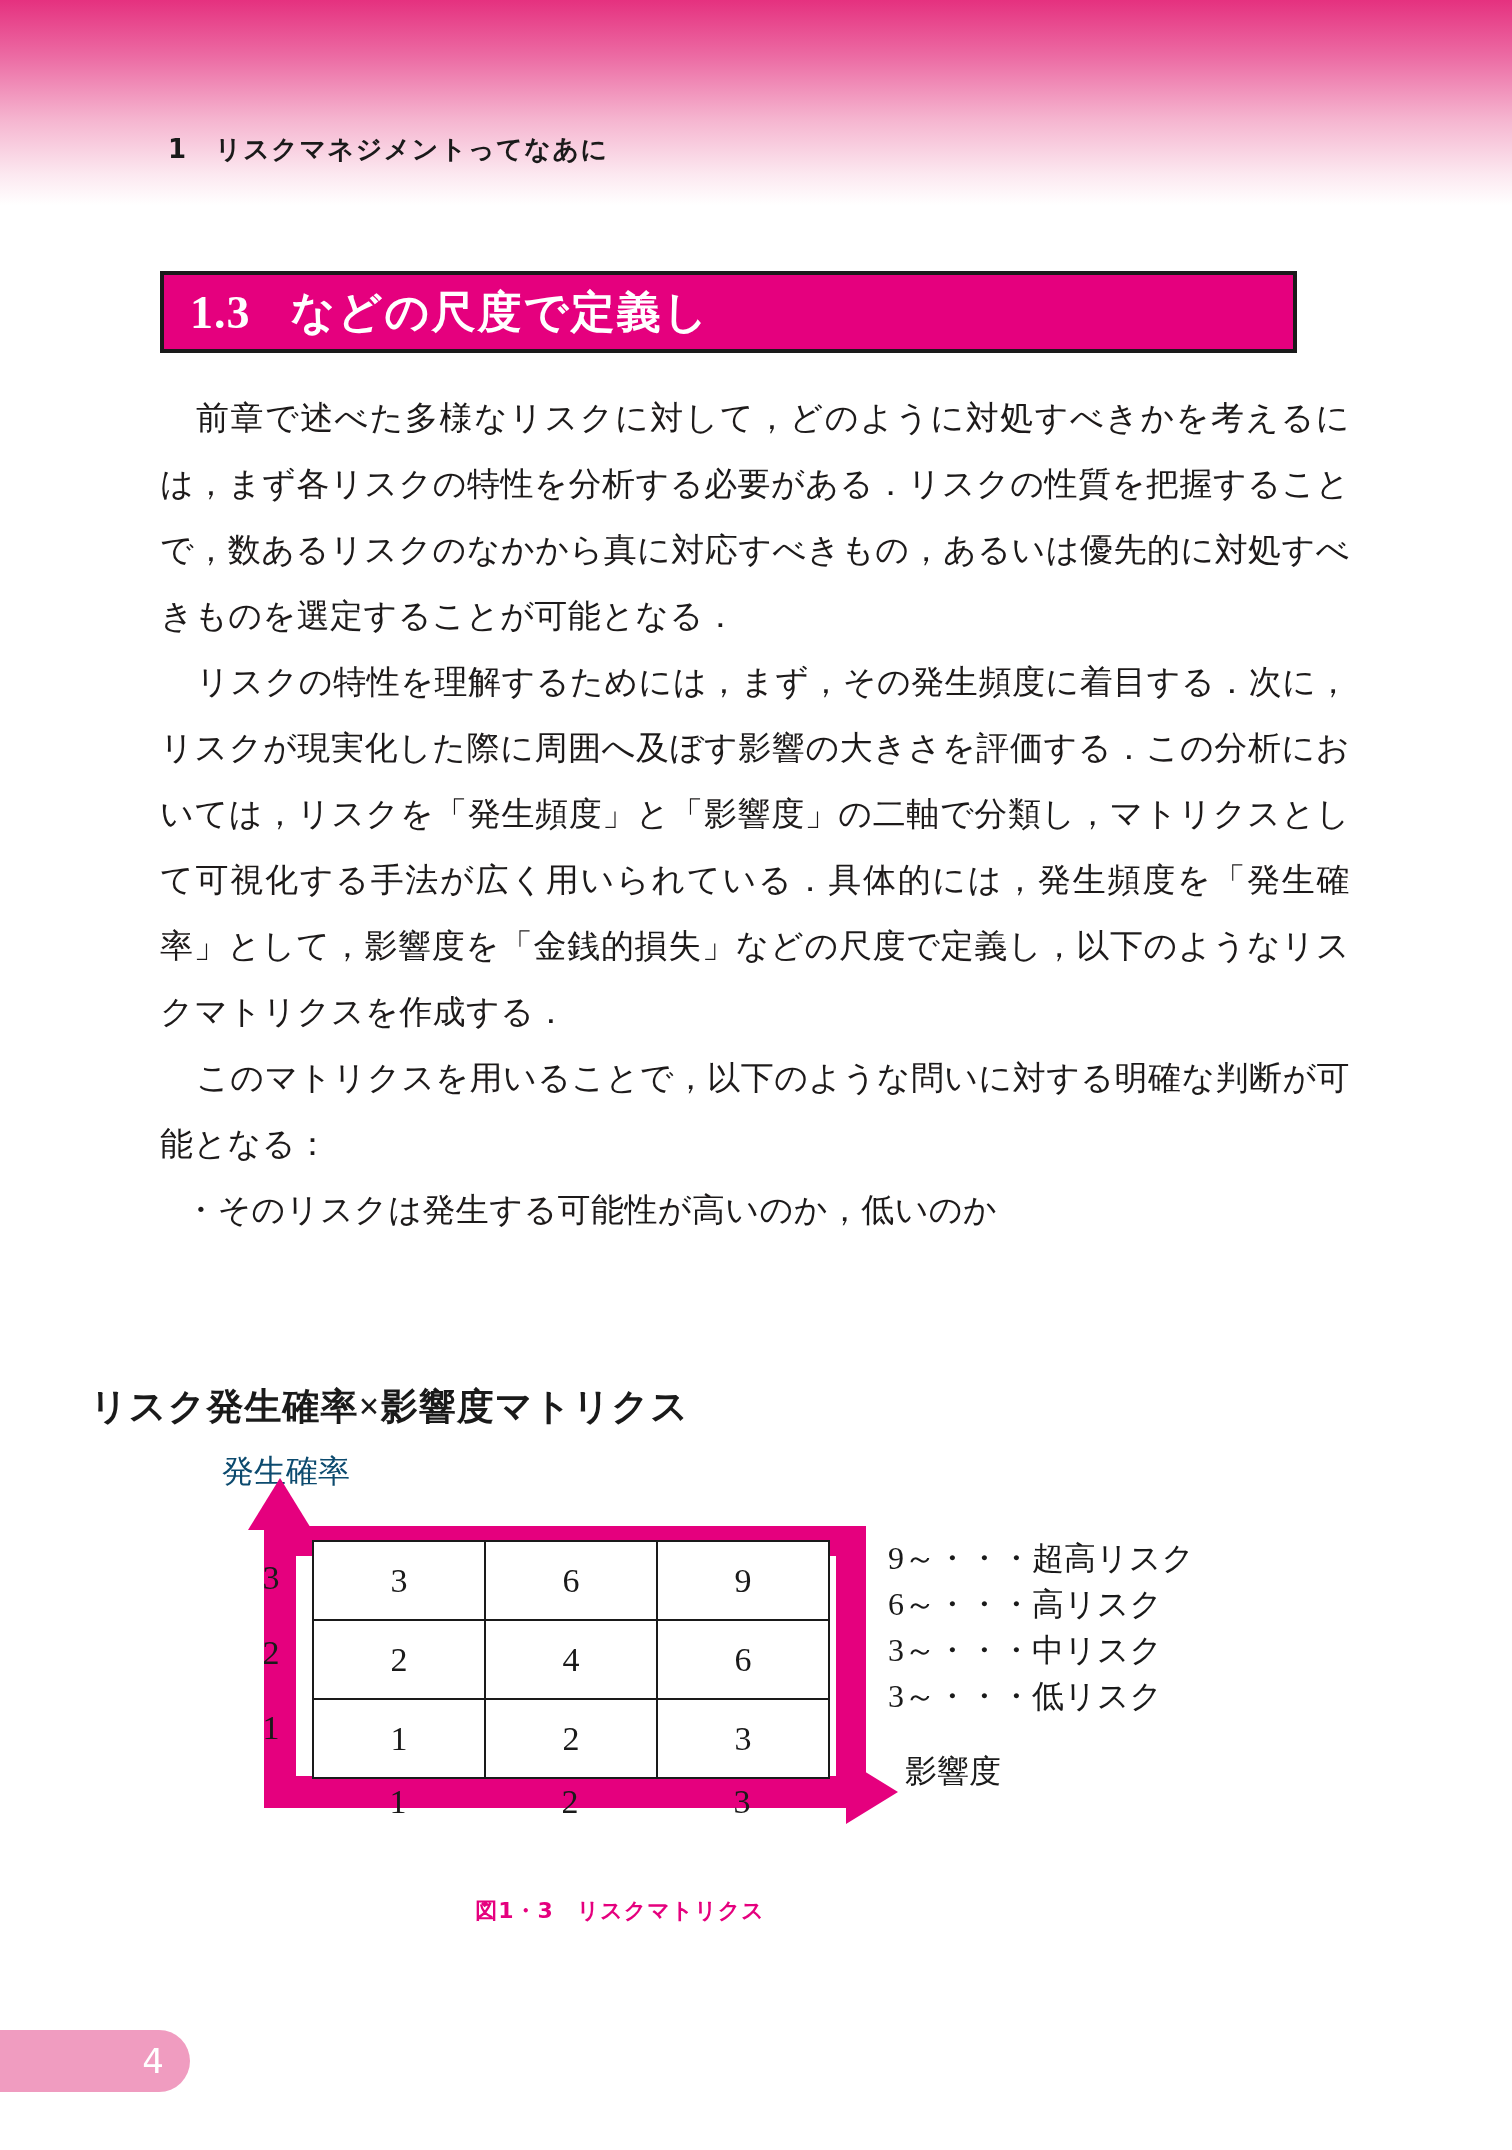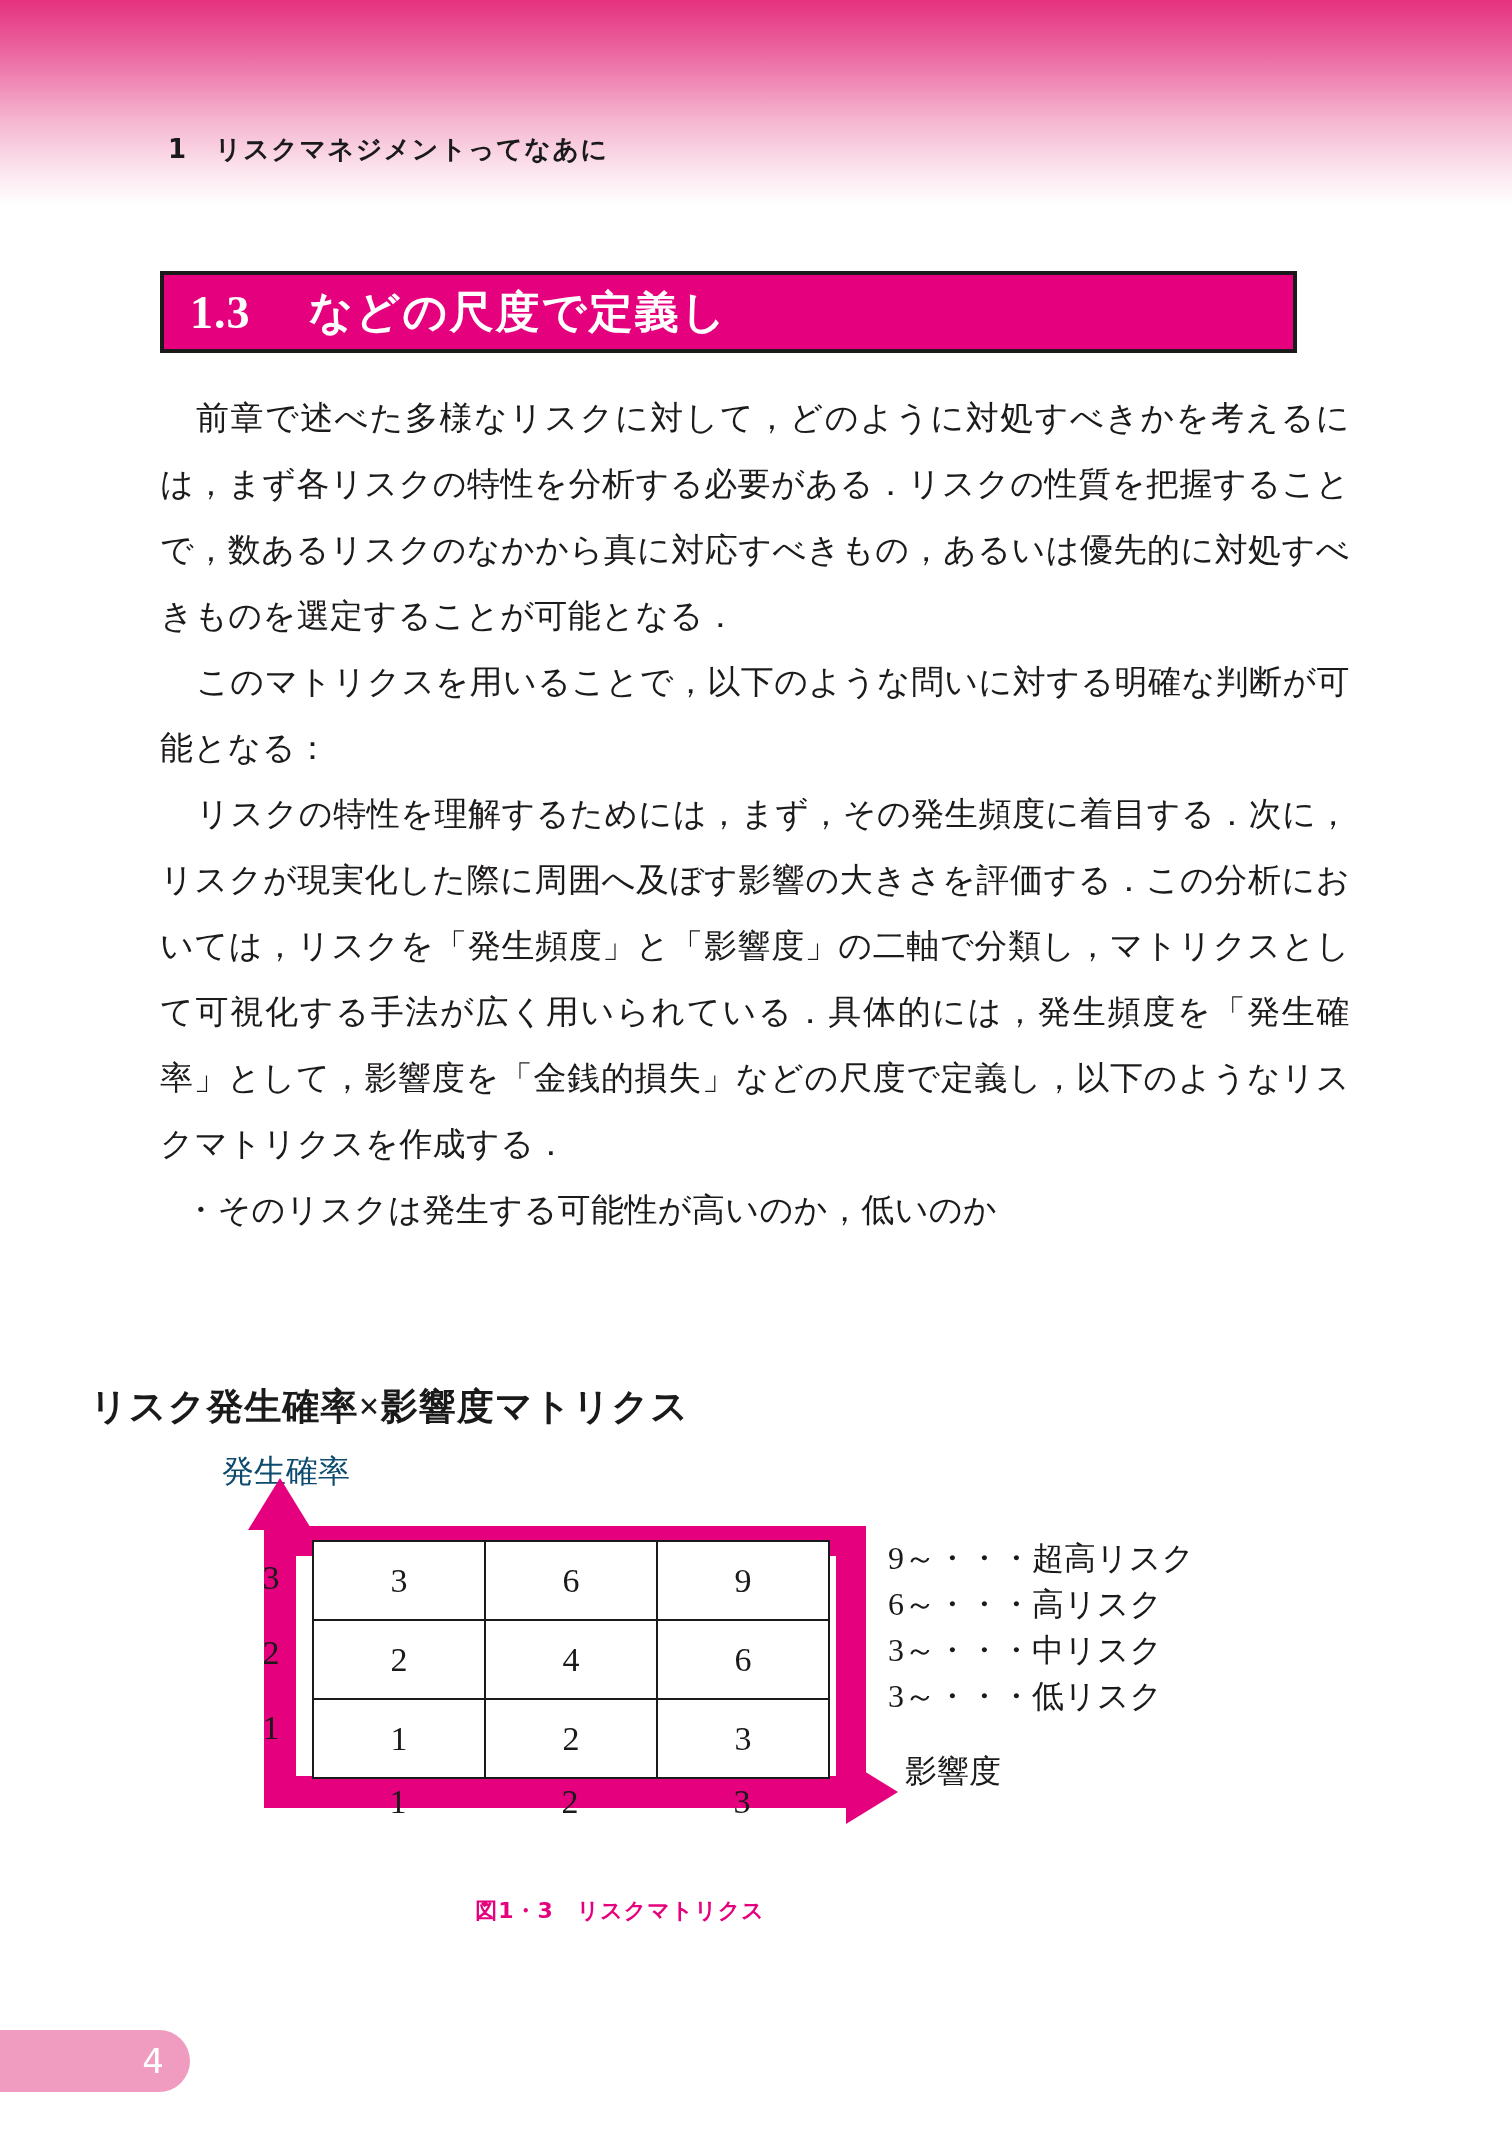--- a/index.html
+++ b/index.html
@@ -46,21 +46,20 @@
     position: absolute;
     left: 160px;
     top: 271px;
     width: 1137px;
     height: 82px;
     background: #e5007e;
     border: 4px solid #1a1a1a;
     box-sizing: border-box;
     display: flex;
     align-items: center;
-    gap: 18px;
   }
   .section-bar .sec-num {
     color: #ffffff;
     font-family: "Liberation Serif", serif;
     font-size: 46px;
     font-weight: 700;
     margin-left: 26px;
     letter-spacing: 1px;
   }
   .section-bar .sec-title {
@@ -258,22 +257,22 @@
 <div class="top-band"></div>
 <div class="running-head">1　リスクマネジメントってなあに</div>
 
 <div class="section-bar">
   <span class="sec-num">1.3</span>
   <span class="sec-title">などの尺度で定義し</span>
 </div>
 
 <div class="body-text">
   <p class="para indent">前章で述べた多様なリスクに対して，どのように対処すべきかを考えるには，まず各リスクの特性を分析する必要がある．リスクの性質を把握することで，数あるリスクのなかから真に対応すべきもの，あるいは優先的に対処すべきものを選定することが可能となる．</p>
+  <p class="para indent">リスクの特性を理解するためには，まず，その発生頻度に着目する．次に，リスクが現実化した際に周囲へ及ぼす影響の大きさを評価する．この分析においては，リスクを「発生頻度」と「影響度」の二軸で分類し，マトリクスとして可視化する手法が広く用いられている．具体的には，発生頻度を「発生確率」として，影響度を「金銭的損失」などの尺度で定義し，以下のようなリスクマトリクスを作成する．</p>
   <p class="para indent">このマトリクスを用いることで，以下のような問いに対する明確な判断が可能となる：</p>
-  <p class="para indent">リスクの特性を理解するためには，まず，その発生頻度に着目する．次に，リスクが現実化した際に周囲へ及ぼす影響の大きさを評価する．この分析においては，リスクを「発生頻度」と「影響度」の二軸で分類し，マトリクスとして可視化する手法が広く用いられている．具体的には，発生頻度を「発生確率」として，影響度を「金銭的損失」などの尺度で定義し，以下のようなリスクマトリクスを作成する．</p>
   <p class="bullet-line">・そのリスクは発生する可能性が高いのか，低いのか</p>
 </div>
 
 <div class="figure">
 
   <div class="fig-title">リスク発生確率×影響度マトリクス</div>
 
   <div class="matrix-wrap">
 
     <div class="y-caption">発生確率</div>

